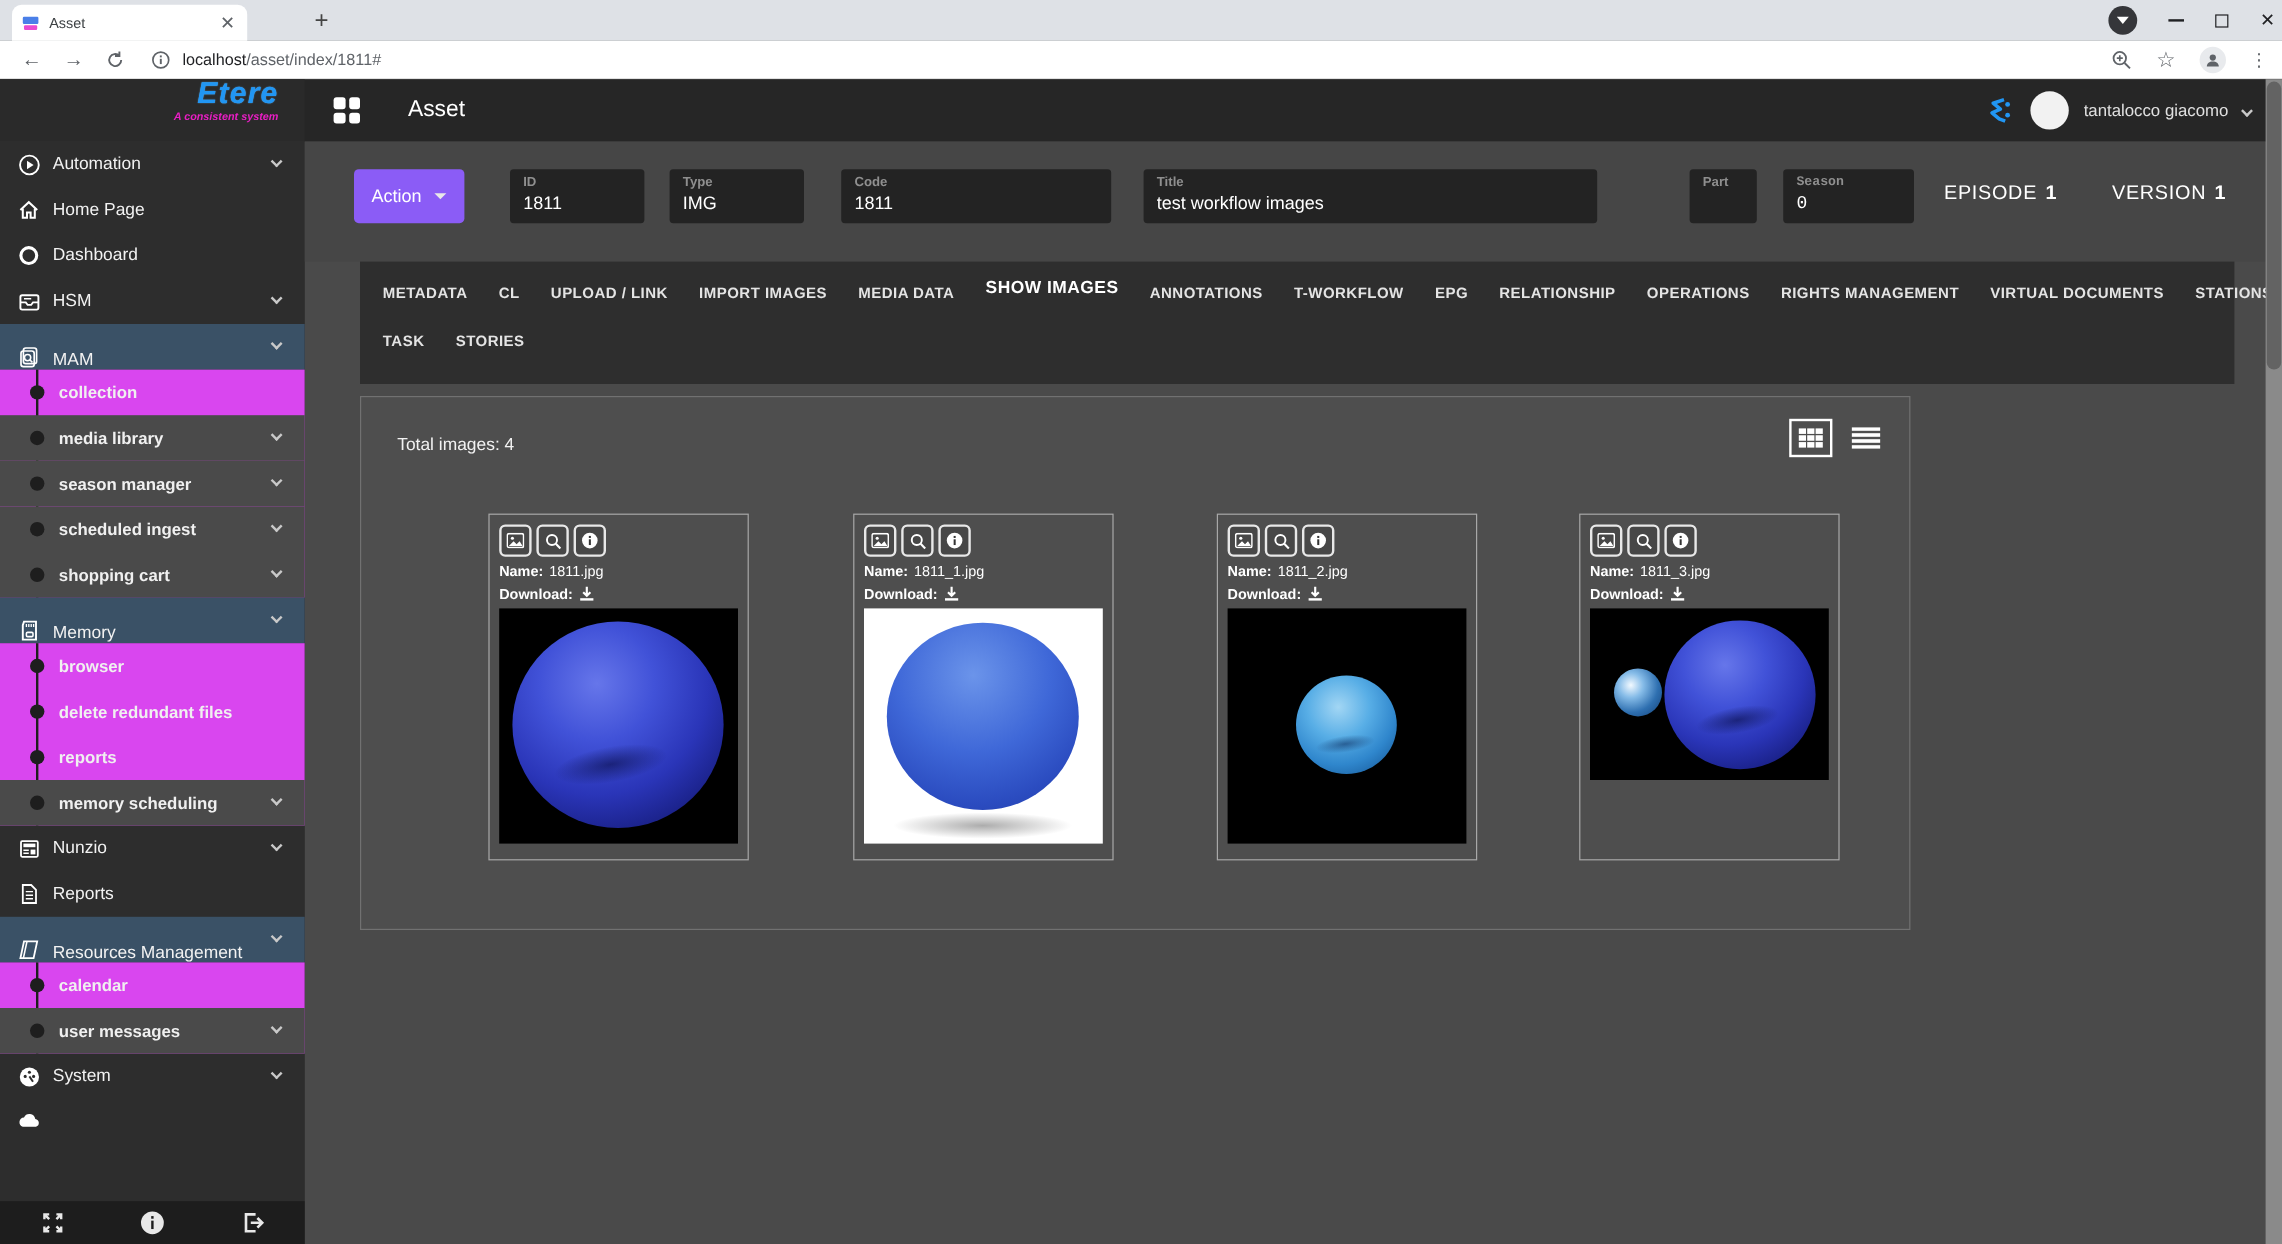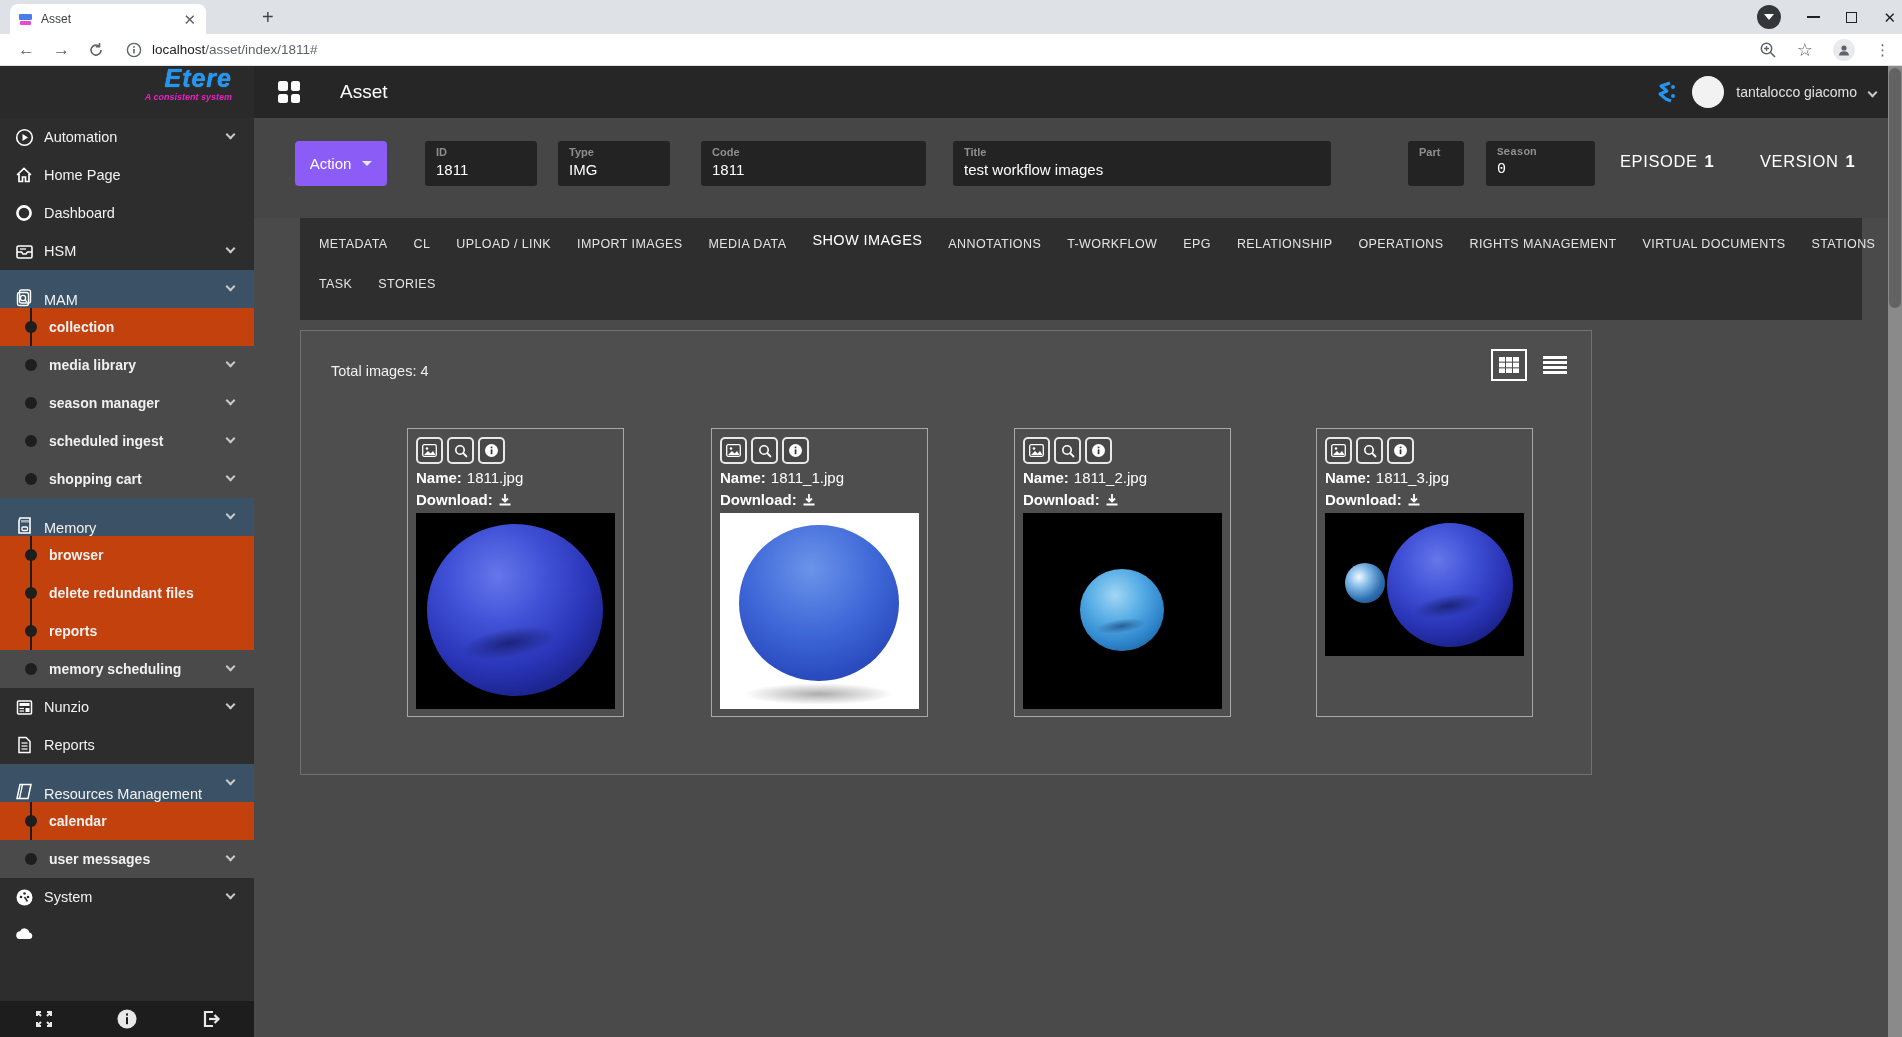--- a/index.html
+++ b/index.html
@@ -58,21 +58,21 @@
   .chev { width:7px; height:7px; border-right:2px solid #c9c9c9; border-bottom:2px solid #c9c9c9;
           transform:rotate(45deg); display:inline-block; }
 
   
   .sidebar { position:absolute; top:118px; left:0; width:254px; bottom:0; background:#2d2d2d; overflow:hidden;}
   .mi { height:38px; display:flex; align-items:center; padding-left:13px; position:relative; }
   .mi .ic { width:22px; height:22px; margin-right:9px; display:flex; align-items:center; justify-content:center; flex:none;}
   .mi .lbl { font-size:14.5px; color:#f2f2f2; }
   .mi.active { background:#3a5166;align-items:flex-end; }
   .mi .chev, .smi .chev { position:absolute; right:20px; top:50%; margin-top:-6px; }
-  .sub { position:relative; background:#c2410c; }
+  .sub { position:relative; background:#d946ef; }
   .sub::before { content:""; position:absolute; left:30px; top:0; bottom:0; width:2px; background:#1e1e1e; }
   .smi { height:38px; display:flex; align-items:center; padding-left:49px; position:relative; }
   .smi .lbl { font-size:14px; color:#f0f0f0; font-weight:bold; }
   .smi::after { content:""; position:absolute; left:25px; top:50%; margin-top:-6px; width:12px; height:12px;
                border-radius:50%; background:#1e1e1e; }
   .smi.exp { background:#4a4a4a; }
   .side-footer { position:absolute; left:0; right:0; bottom:0; height:36px; background:#1d1d1d;
                  display:flex; align-items:center; z-index:5;}
   .sf-ic { position:absolute; }
 
@@ -93,37 +93,37 @@
   .f-part   { left:1408px; width:56px;  }
   .f-season { left:1486px; width:109px;font-family:Liberation Mono, monospace; }
   .epver { position:absolute; top:152px; color:#fff; font-size:16.5px; letter-spacing:.6px; }
   .epver b { margin-left:7px; }
   .ep { left:1620px; } .ver { left:1760px; }
 
   
   .tabpanel { position:absolute; left:300px; top:218px; width:1562px; height:102px; background:#2e2e2e; }
   .trow { display:flex; align-items:center; padding-left:6px; height:44px; }
   .trow1 { padding-top:8px; }
-  .tb { padding:4px 13px; font-size:12.5px; font-weight:normal; color:#e4e4e4; letter-spacing:.4px; white-space:nowrap;text-align:right;}
+  .tb { padding:4px 13px; font-size:12.5px; font-weight:bold; color:#e4e4e4; letter-spacing:.4px; white-space:nowrap;text-align:right;}
   .tb.active { font-size:14.5px; color:#fff; transform:translateY(-4px); }
 
   
   .panel { position:absolute; left:300px; top:330px; width:1292px; height:445px; background:#4e4e4e;
            border:1px solid #717171; }
   .total { position:absolute; left:30px; top:32px; font-size:14.5px; color:#f2f2f2; }
   .vt { position:absolute; top:18px; width:36px; height:32px; display:flex; align-items:center; justify-content:center;}
   .vt-grid { left:1190px; border:2px solid #fff; }
   .vt-list { left:1236px; }
 
   .card { position:absolute; top:97px; width:217px; height:289px; border:1px solid #a8a8a8; padding:8px; }
   .c1 { left:106px; } .c2 { left:410px; } .c3 { left:713px; } .c4 { left:1015px; }
   .cicons { display:flex; gap:4px; }
   .cbtn { width:27px; height:27px; border:2px solid #e8e8e8; border-radius:5px;
           display:flex; align-items:center; justify-content:center; background:rgba(0,0,0,.08);}
-  .cline { font-size:15px; color:#fff; margin-top:5px; display:flex; align-items:center; gap:5px; white-space:nowrap;}
+  .cline { font-size:12px; color:#fff; margin-top:5px; display:flex; align-items:center; gap:5px; white-space:nowrap;}
   .cline b { font-weight:bold; }
   .cimg { margin-top:5px; width:199px; height:196px; position:relative; overflow:hidden; }
   .cimg.short { height:143px; }
   .bg-black { background:#000; } .bg-white { background:#fff; }
   .planet { position:absolute; border-radius:50%; }
   .nep-big { width:176px; height:172px; left:11px; top:11px;
      background:radial-gradient(circle at 40% 30%, #6676ea 0%, #4152d8 30%, #2a35b8 58%, #161c7c 85%, #0d1154 100%); }
   .nep-big::after { content:""; position:absolute; left:34px; top:104px; width:96px; height:30px; border-radius:50%;
      background:radial-gradient(ellipse, rgba(8,12,70,.6), rgba(8,12,70,0) 70%); transform:rotate(-10deg); }
   .nep-white { width:160px; height:156px; left:19px; top:12px;

